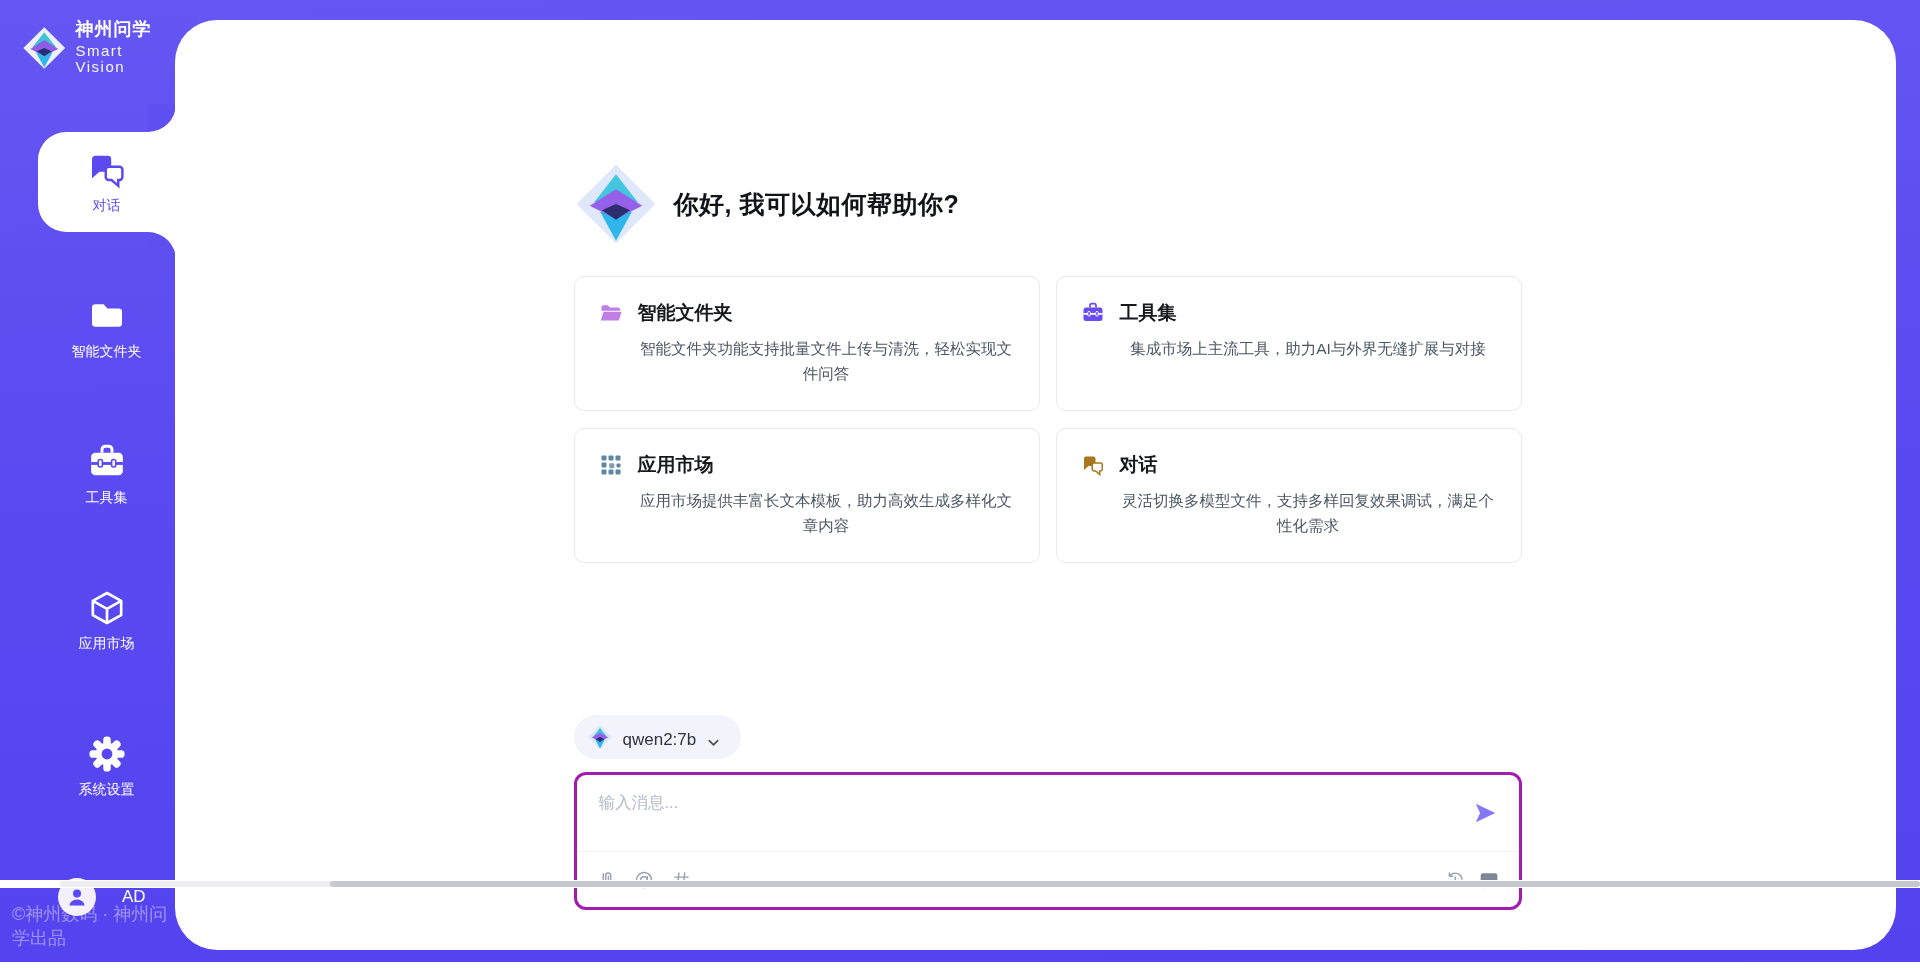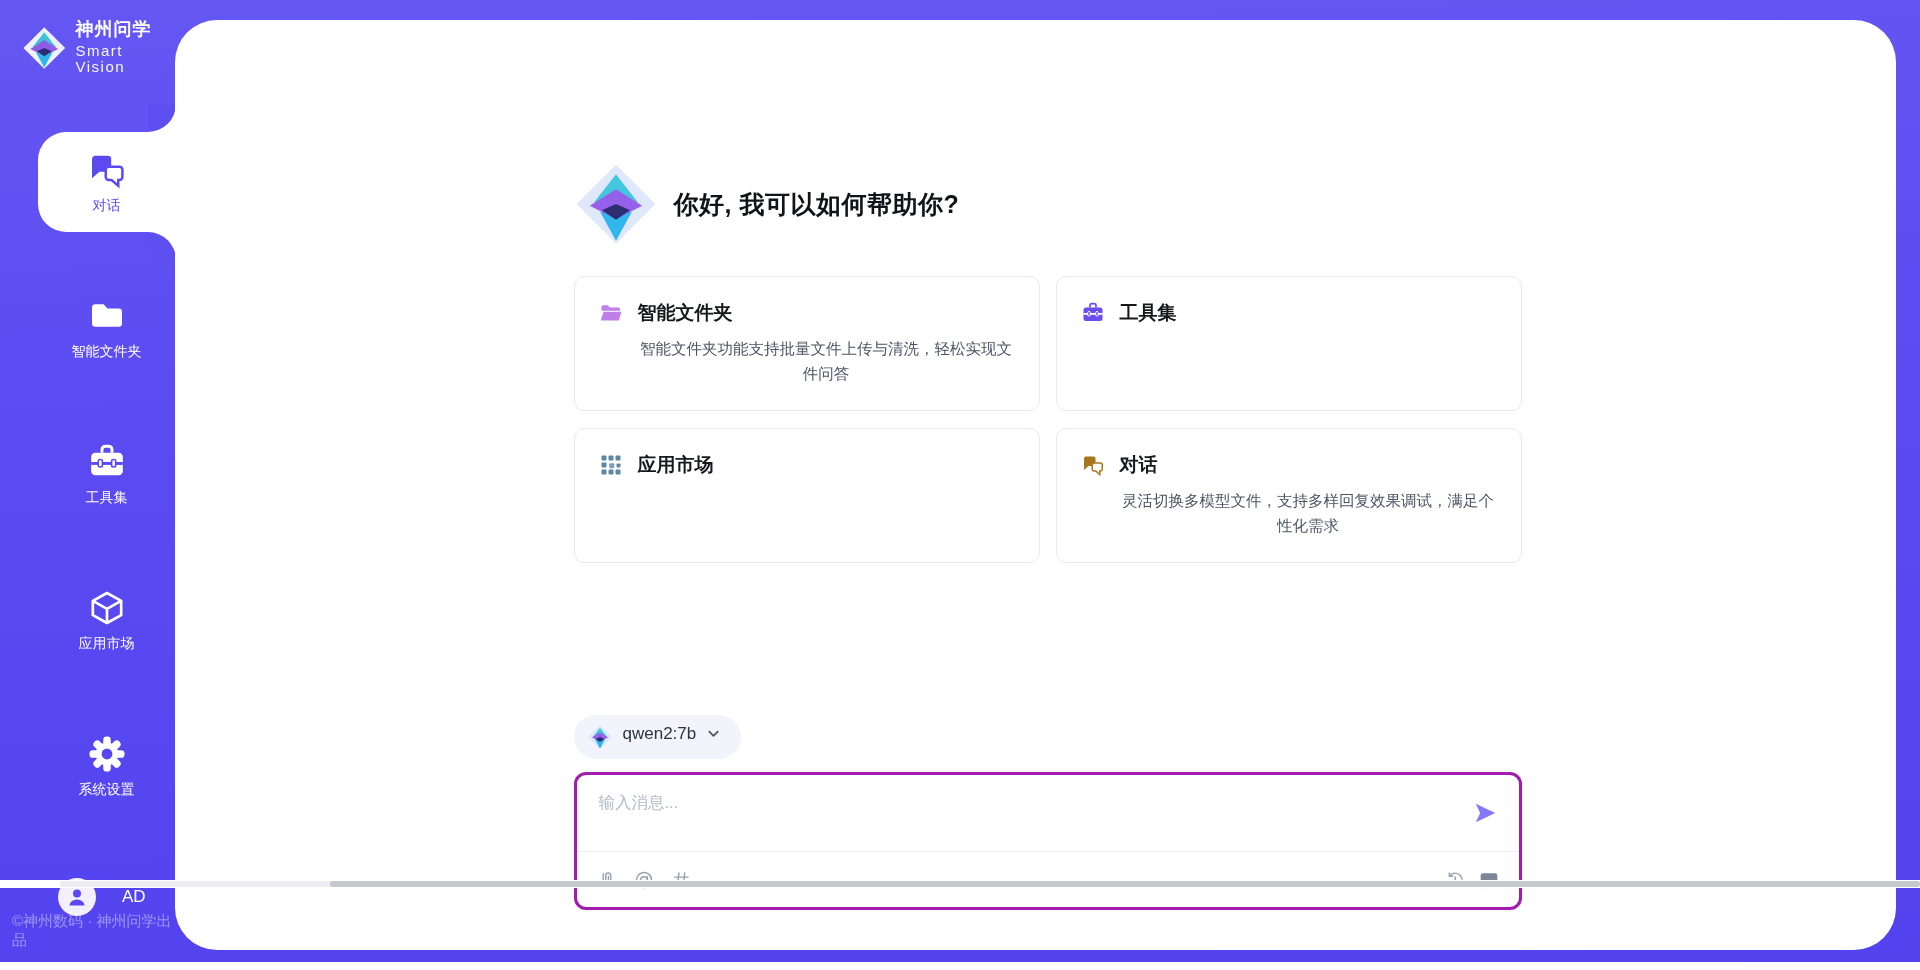--- a/index.html
+++ b/index.html
@@ -29,40 +29,40 @@
   .conn { position:absolute; right:-1px; width:28px; height:28px; background:#fff; overflow:hidden; }
   .conn::after { content:""; position:absolute; inset:0; background:#5e4ff1; }
   .conn-top { top:-28px; } .conn-top::after { border-bottom-right-radius:28px; }
   .conn-bottom { bottom:-28px; } .conn-bottom::after { border-top-right-radius:28px; }
 
   .user { position:absolute; left:58px; bottom:46px; display:flex; align-items:center; gap:26px; cursor:pointer; }
   .avatar { width:38px; height:38px; border-radius:50%; background:#f3effc; display:flex;
     align-items:center; justify-content:center; }
   .avatar svg { width:24px; height:24px; color:#5b4af0; }
   .user-name { color:#fff; font-size:17px; }
-  .copyright { position:absolute; left:12px; bottom:12px; color:rgba(255,255,255,.42); font-size:15px; }
+  .copyright { position:absolute; left:12px; bottom:12px; color:rgba(255,255,255,.42); font-size:18px; }
 
   
   .panel { position:absolute; left:175px; top:20px; right:24px; bottom:12px;
     background:#fff; border-radius:42px; }
   .content { width:948px; margin:0 auto; position:relative; left:12px; padding-top:142px; }
 
   .greeting { display:flex; align-items:center; gap:16px; }
   .greeting svg { width:84px; height:84px; }
   .greeting h1 { font-size:25px; font-weight:bold; color:#111318; letter-spacing:.5px; }
 
   .cards { margin-top:30px; display:grid; grid-template-columns:1fr 1fr; gap:17px 16px; }
   .card { border:1px solid #e7e9f2; border-radius:10px; padding:23px 24px 24px;
     background:#fff; cursor:pointer; min-height:133px; }
   .card-head { display:flex; align-items:center; gap:15px; }
   .card-head svg { width:24px; height:24px; }
   .card-title { font-size:19px; font-weight:bold; color:#17181c; }
   .card-desc { margin:10px 0 0 39px; font-size:15.5px; color:#4c5564; line-height:1.62;text-align:center; }
 
-  .model-pill { margin-top:152px; display:inline-flex; align-items:flex-start; gap:10px;
+  .model-pill { margin-top:152px; display:inline-flex; align-items:flex-end; gap:10px;
     background:#f3f4fb; border:none; border-radius:24px; padding:9px 20px 9px 13px;
     font-size:17px; color:#2e333d; cursor:pointer; font-family:inherit; }
   .model-pill svg.dmd { width:26px; height:26px; }
   .model-pill svg.chev { width:15px; height:15px; color:#4a4f58; margin-top:2px; }
 
   .composer { margin-top:13px; position:relative; height:138px;
     border:3px solid #a21caf; border-radius:12px; background:#fff;
     box-shadow:0 1px 3px rgba(40,40,80,.03); }
   .composer textarea { position:absolute; left:22px; top:17px; width:800px; height:54px;
     border:none; outline:none; resize:none; font-size:16.5px; color:#333;
@@ -211,37 +211,39 @@
             <div class="card-head">
               <svg viewBox="0 0 48 48" style="color:#6a4cf1; --icon-bg:#fff;">
                 <path d="M18 13v-4a4 4 0 0 1 4-4h4a4 4 0 0 1 4 4v4" fill="none" stroke="currentColor" stroke-width="3.5"></path>
                 <rect x="5" y="13" width="38" height="27" rx="5" fill="currentColor"></rect>
                 <rect x="5" y="24" width="38" height="3.5" fill="var(--icon-bg)"></rect>
                 <rect x="13.5" y="21" width="5" height="9" rx="2" fill="currentColor" stroke="var(--icon-bg)" stroke-width="2"></rect>
                 <rect x="29.5" y="21" width="5" height="9" rx="2" fill="currentColor" stroke="var(--icon-bg)" stroke-width="2"></rect>
               </svg>
               <span class="card-title">工具集</span>
             </div>
+            <p class="card-desc">集成市场上主流工具，助力AI与外界无缝扩展与对接</p>
           </div>
 
           <div class="card">
             <div class="card-head">
               <svg viewBox="0 0 48 48" fill="currentColor" style="color:#5d87a3;">
                 <rect x="5" y="5" width="10" height="10" rx="2"></rect>
                   <rect x="19" y="5" width="10" height="10" rx="2"></rect>
                   <rect x="33" y="5" width="10" height="10" rx="2"></rect>
                 <rect x="5" y="19" width="10" height="10" rx="2"></rect>
                   <rect x="20.5" y="20.5" width="10" height="10" rx="2" opacity=".8"></rect>
                   <rect x="35" y="21" width="8" height="8" rx="2"></rect>
                 <rect x="5" y="33" width="10" height="10" rx="2"></rect>
                   <rect x="19" y="33" width="10" height="10" rx="2"></rect>
                   <rect x="33" y="33" width="10" height="10" rx="2"></rect>
               </svg>
               <span class="card-title">应用市场</span>
             </div>
+            <p class="card-desc">应用市场提供丰富长文本模板，助力高效生成多样化文章内容</p>
           </div>
 
           <div class="card">
             <div class="card-head">
               <svg viewBox="0 0 48 48" style="color:#a8761c;">
                 <path d="M9 7h16a4 4 0 0 1 4 4v11a4 4 0 0 1-4 4H15l-9 8V11a4 4 0 0 1 3-4z" fill="currentColor"></path>
                 <path d="M26 20h13a3.5 3.5 0 0 1 3.5 3.5v9a3.5 3.5 0 0 1-3.5 3.5h-1.5v7l-8-7H26a3.5 3.5 0 0 1-3.5-3.5v-9A3.5 3.5 0 0 1 26 20z" fill="#fff" stroke="currentColor" stroke-width="3"></path>
               </svg>
               <span class="card-title">对话</span>
             </div>

